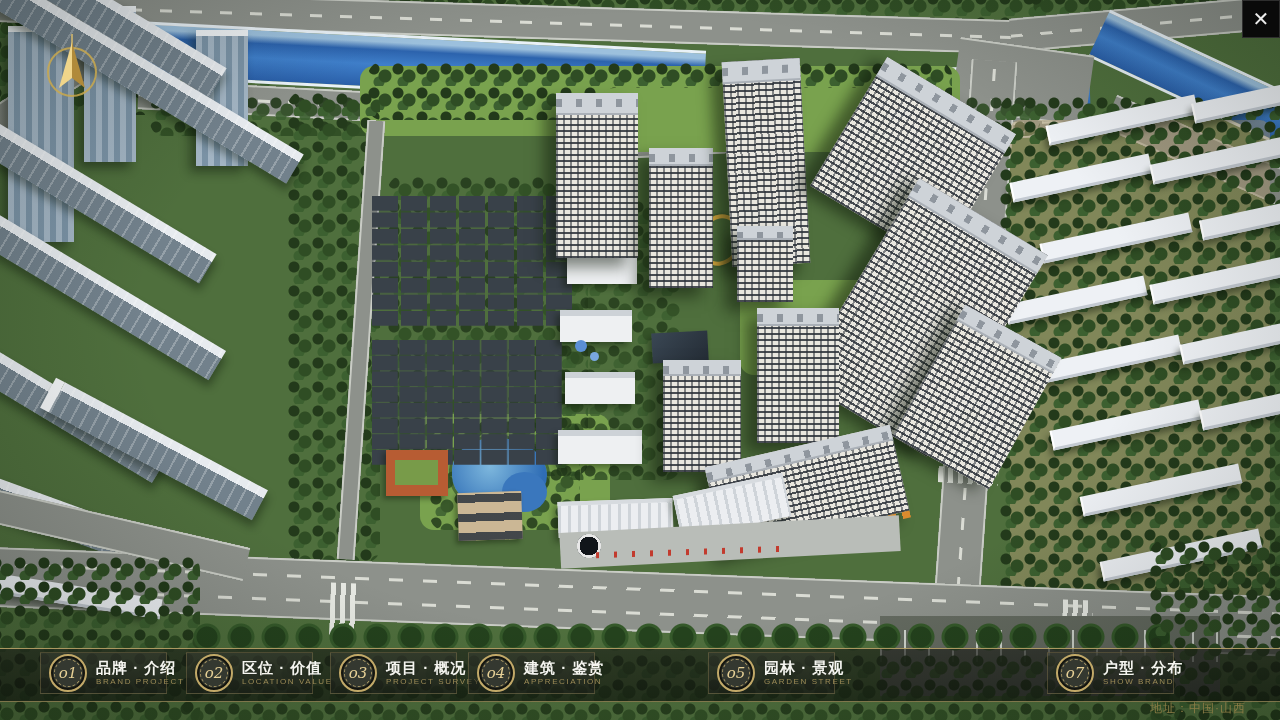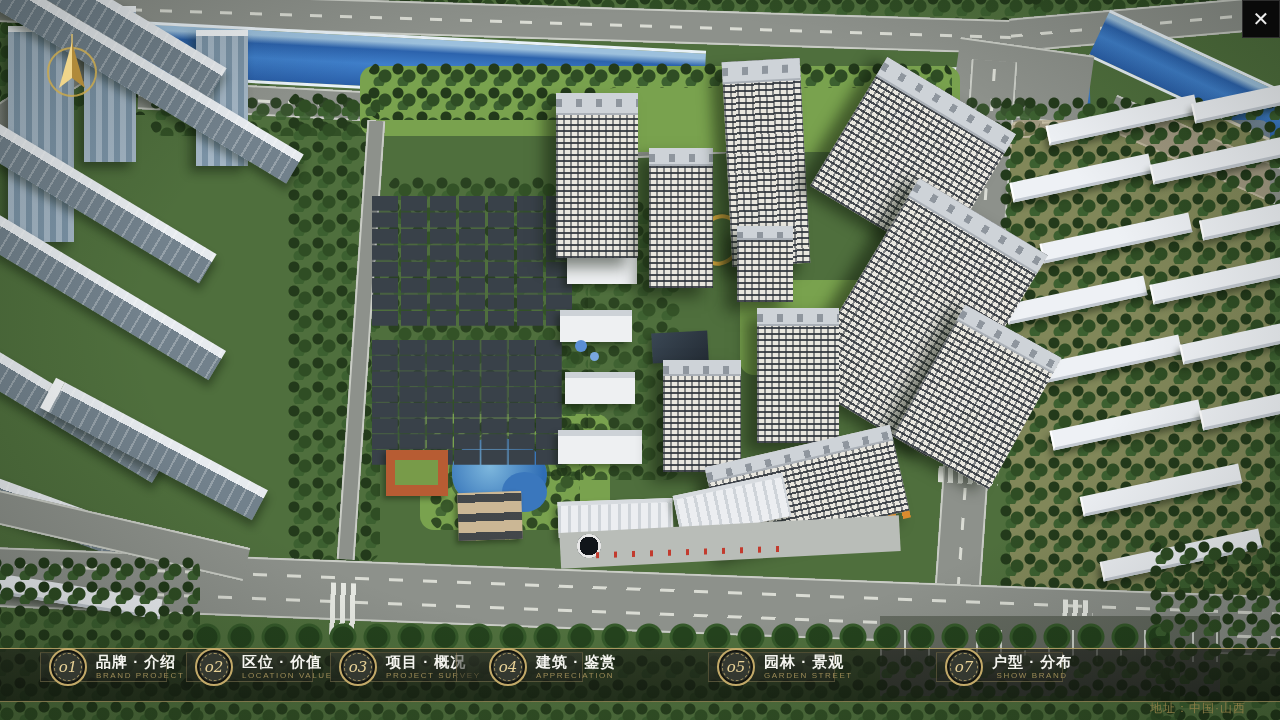--- a/index.html
+++ b/index.html
@@ -55,21 +55,21 @@
 
   
   #compass{z-index:25;}
   #close-btn{z-index:40;left:1242px;top:0;width:38px;height:38px;background:#0a0a0a;
     border:1px solid #2e2e2e;box-sizing:border-box;display:flex;align-items:center;justify-content:center;
     color:#ececec;font-size:20px;cursor:pointer;}
   #navbar{z-index:30;left:0;top:648px;width:1280px;height:54px;
     background:linear-gradient(180deg,rgba(24,26,21,.62),rgba(10,12,9,.62));
     border-top:1px solid rgba(196,172,110,.85);border-bottom:1px solid rgba(196,172,110,.55);
     box-sizing:border-box;}
-  .nav-item{position:absolute;top:3px;width:127px;height:30px;display:flex;align-items:center;
+  .nav-item{position:absolute;top:3px;width:127px;height:42px;display:flex;align-items:center;
     background:linear-gradient(180deg,rgba(56,60,50,.55),rgba(28,31,25,.55));
     border:1px solid rgba(170,150,95,.32);box-sizing:border-box;cursor:pointer;}
   .medal{width:34px;height:34px;margin-left:8px;border-radius:50%;flex:0 0 auto;
     border:2px solid #c2a968;background:radial-gradient(circle,#343830 0 55%,#23261f 100%);
     box-shadow:inset 0 0 0 2px #14150f;display:flex;align-items:center;justify-content:center;position:relative;}
   .medal::before{content:"";position:absolute;inset:3px;border-radius:50%;border:1px dashed rgba(205,180,115,.75);}
   .medal .num{font-family:"DejaVu Serif",serif;font-style:italic;font-size:15px;color:#e6d096;}
   .labels{margin-left:9px;line-height:1;}
   .zh{font-size:15px;font-weight:700;color:#f5f5f0;letter-spacing:1px;white-space:nowrap;}
   .en{margin-top:3px;font-size:8px;color:#9c8b57;letter-spacing:1.6px;white-space:nowrap;}
@@ -256,39 +256,39 @@
     </div>
     <div class="nav-item" style="left:330px;">
       <div class="medal">
           <span class="num">o3</span>
         </div>
       <div class="labels">
           <div class="zh">项目 · 概况</div>
       <div class="en">PROJECT SURVEY</div>
         </div>
     </div>
-    <div class="nav-item" style="left:456px;padding-left:24px;">
+    <div class="nav-item" style="left:468px;">
       <div class="medal">
           <span class="num">o4</span>
         </div>
       <div class="labels">
           <div class="zh">建筑 · 鉴赏</div>
       <div class="en">APPRECIATION</div>
         </div>
     </div>
     <div class="nav-item" style="left:708px;">
       <div class="medal">
           <span class="num">o5</span>
         </div>
       <div class="labels">
           <div class="zh">园林 · 景观</div>
       <div class="en">GARDEN STREET</div>
         </div>
     </div>
-    <div class="nav-item" style="left:936px;text-align:center;">
+    <div class="nav-item" style="left:1047px;">
       <div class="medal">
           <span class="num">o7</span>
         </div>
       <div class="labels">
           <div class="zh">户型 · 分布</div>
       <div class="en">SHOW BRAND</div>
         </div>
     </div>
   </div>
 

